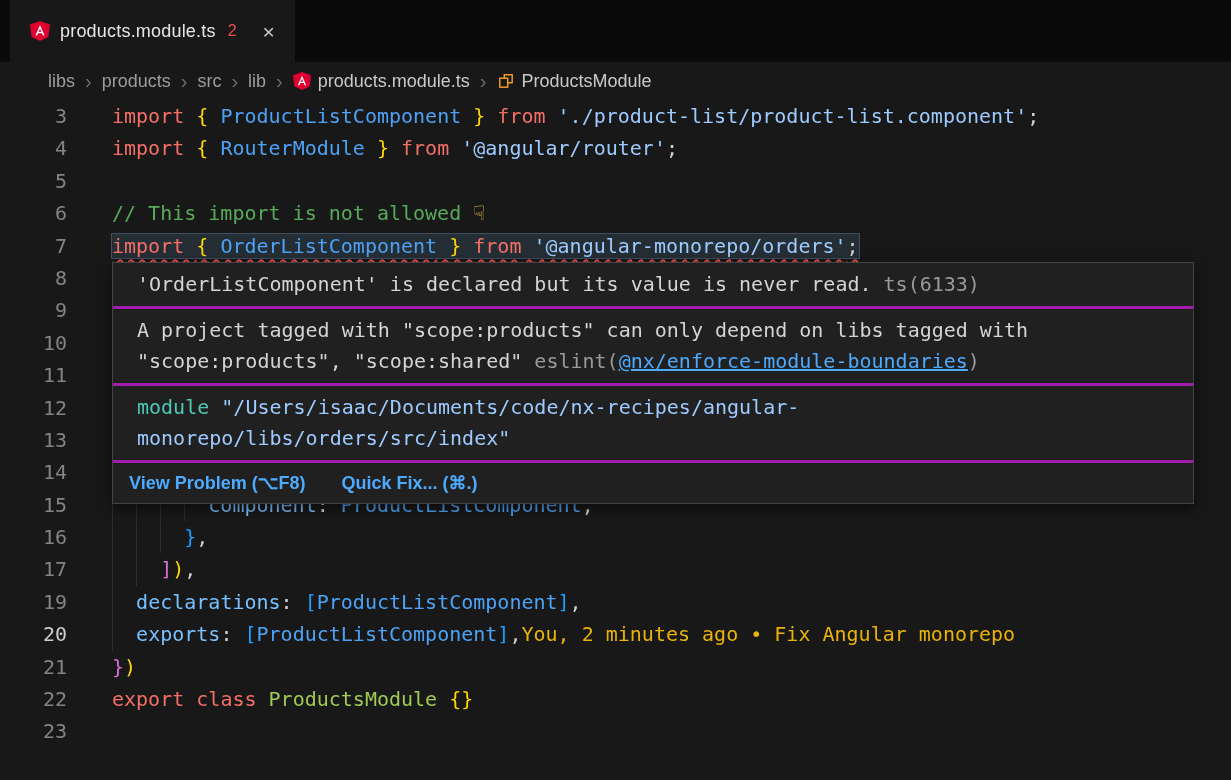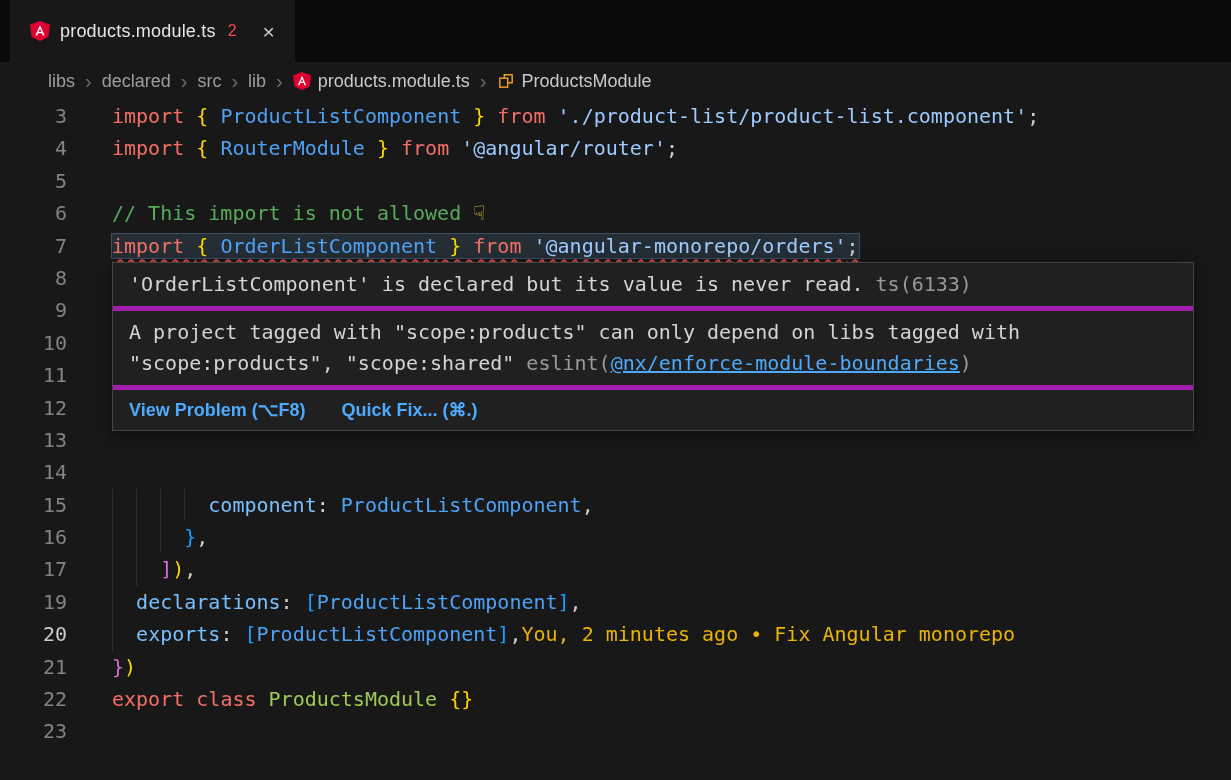--- a/index.html
+++ b/index.html
@@ -70,21 +70,21 @@
   }
   .blame { color:#eab308; }
 
   
   .hover {
     position:absolute; left:112px; top:262px; width:1082px; box-sizing:border-box;
     background:#202021; border:1px solid #454545; z-index:5;
     box-shadow:0 4px 12px rgba(0,0,0,0.55);
   }
   .hv-sec {
-    padding:6px 16px; border-bottom:5px solid #a21caf;
+    padding:6px 24px; border-bottom:3px solid #a21caf;
     font:20px/31px "DejaVu Sans Mono", monospace; color:#d4d4d4;
   }
   .hv-line { white-space:pre; }
   .hv-msg  { color:#d4d4d4; }
   .hv-dim  { color:#9a9a9a; }
   .hv-link { color:#4daafc; text-decoration:underline; cursor:pointer; }
   .hv-tskw { color:#4ec9b4; }
   .hv-str  { color:#9ecbff; }
   .hv-actions { padding:8px 16px; display:flex; gap:36px; font-size:18px; line-height:24px;font-weight:bold; }
   .hv-action { color:#4daafc; cursor:pointer; }
@@ -107,21 +107,21 @@
       <span class="tab-close">×</span>
     </div>
   </div>
 
   <div class="breadcrumb" id="breadcrumb">
       <span class="crumb">
         <span>libs</span>
       </span>
       <span class="sep">›</span>
       <span class="crumb">
-        <span>declared</span>
+        <span>products</span>
       </span>
       <span class="sep">›</span>
       <span class="crumb">
         <span>src</span>
       </span>
       <span class="sep">›</span>
       <span class="crumb">
         <span>lib</span>
       </span>
       <span class="sep">›</span>
@@ -230,19 +230,23 @@
     </div>
 
   <div class="hover" id="hover">
       <div class="hv-sec">
         <div class="hv-line"><span class="hv-msg">'OrderListComponent' is declared but its value is never read.</span><span class="hv-dim"> ts(6133)</span></div>
       </div>
       <div class="hv-sec">
         <div class="hv-line"><span class="hv-msg">A project tagged with "scope:products" can only depend on libs tagged with</span></div>
         <div class="hv-line"><span class="hv-msg">"scope:products", "scope:shared" </span><span class="hv-dim">eslint(</span><span class="hv-link">@nx/enforce-module-boundaries</span><span class="hv-dim">)</span></div>
       </div>
+      <div class="hv-sec">
+        <div class="hv-line"><span class="hv-tskw">module </span><span class="hv-str">"/Users/isaac/Documents/code/nx-recipes/angular-</span></div>
+        <div class="hv-line"><span class="hv-str">monorepo/libs/orders/src/index"</span></div>
+      </div>
       <div class="hv-actions">
         <span class="hv-action">View Problem (⌥F8)</span>
         <span class="hv-action">Quick Fix... (⌘.)</span>
       </div>
     </div>
 
 </div>
 
 </body></html>

